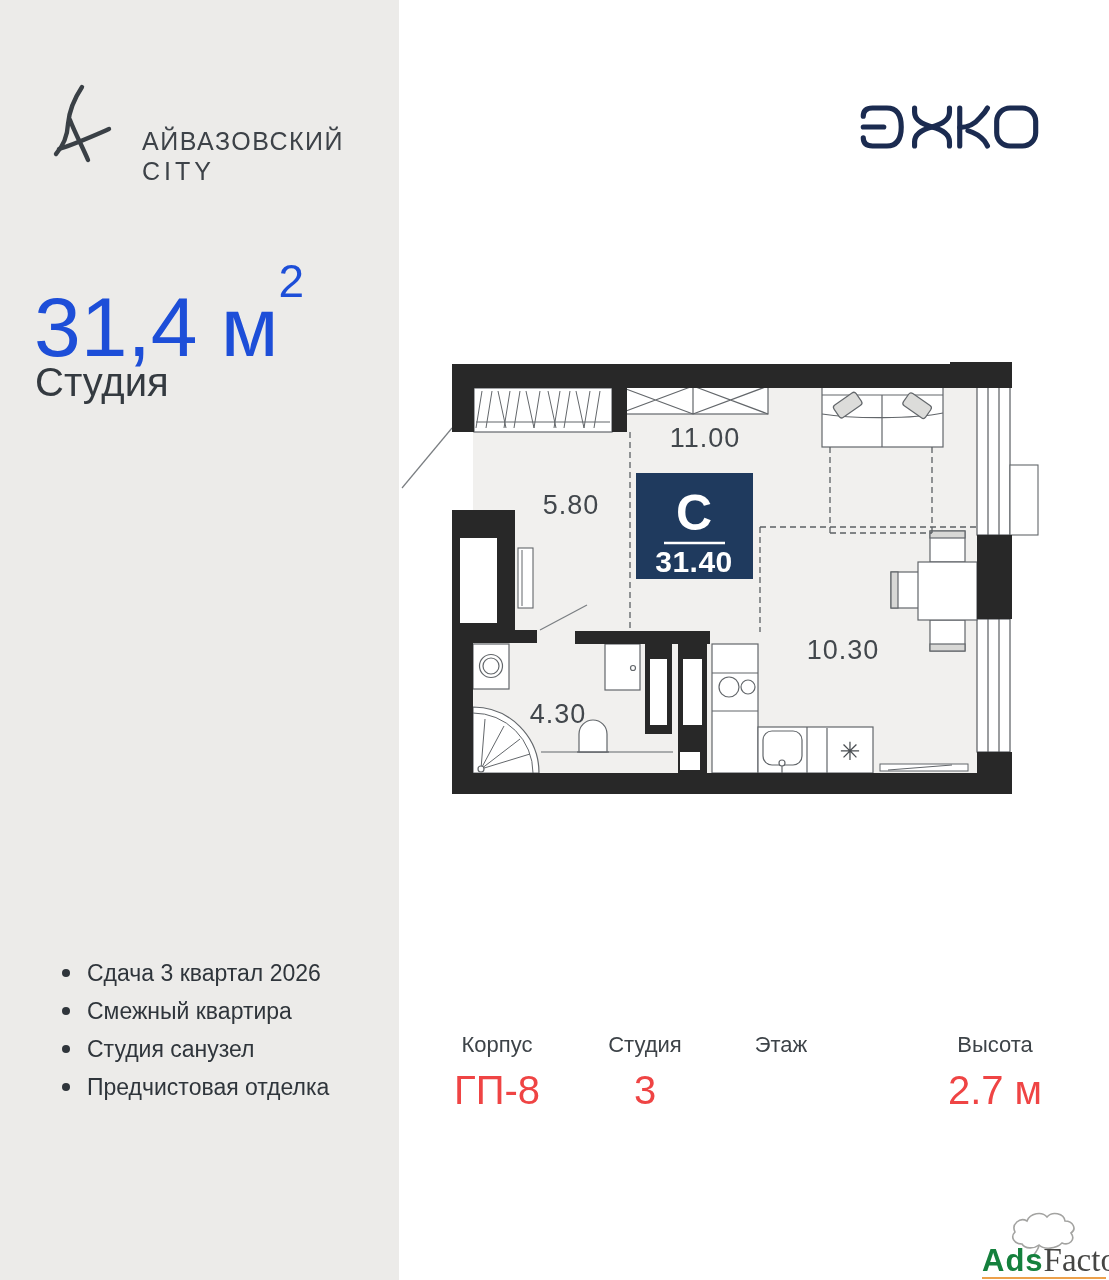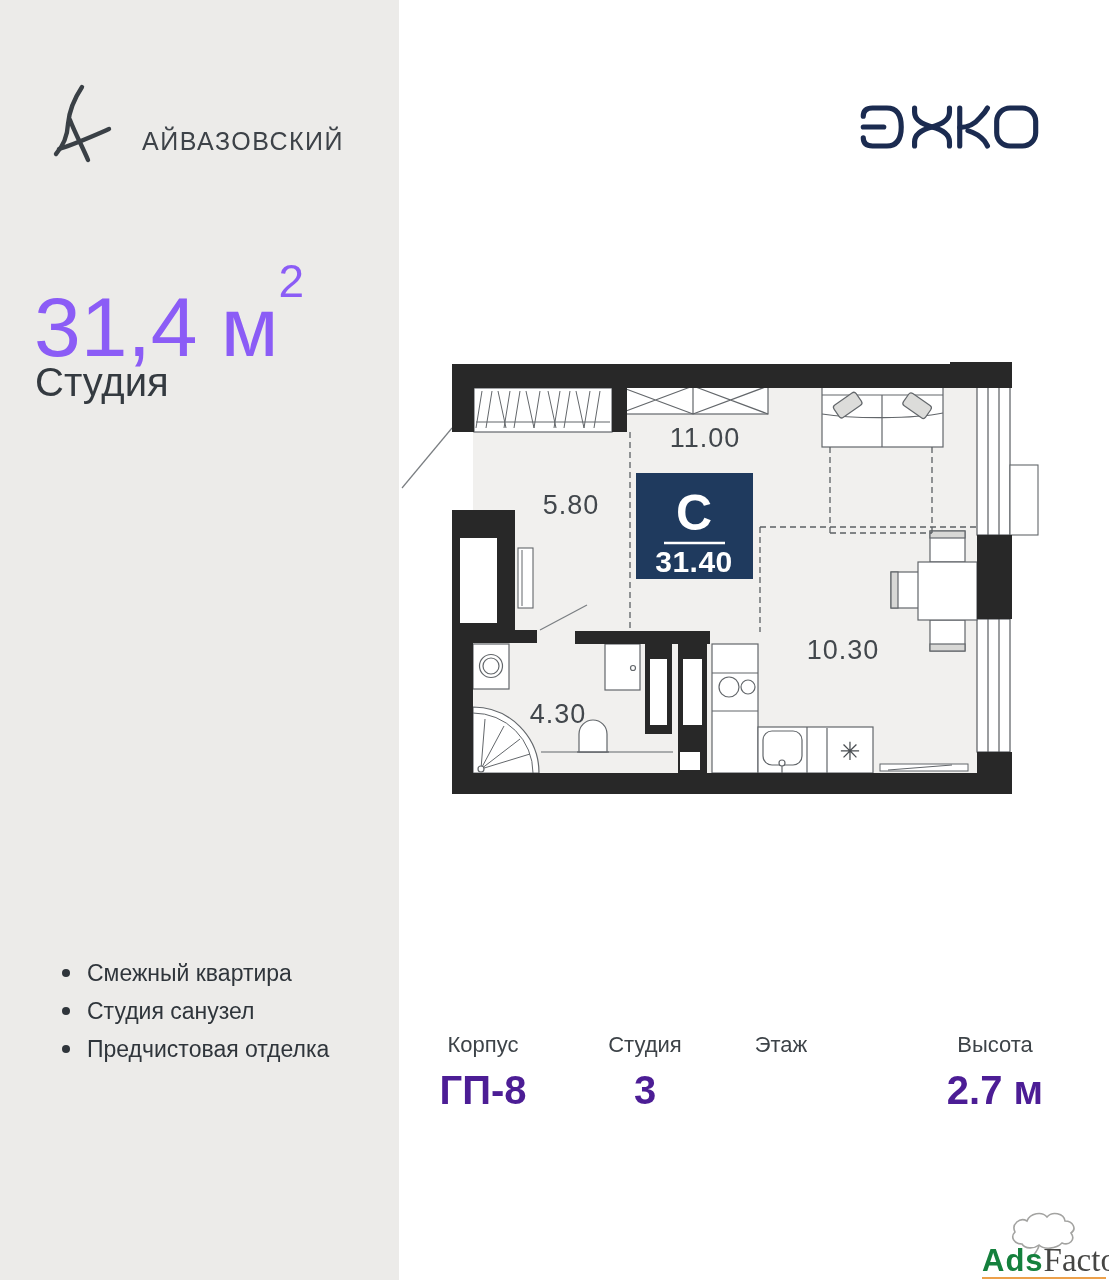--- a/index.html
+++ b/index.html
@@ -8,21 +8,21 @@
   .sidebar{position:absolute;left:0;top:0;width:399px;height:1280px;background:#ECEBE9;}
 
   
   .logo-icon{position:absolute;left:40px;top:75px;width:75px;height:90px;}
   .logo-text{position:absolute;left:142px;top:126px;color:#3d4248;font-size:25px;
              font-weight:500;letter-spacing:1.5px;line-height:30px;}
   .logo-text .city{letter-spacing:4px;}
 
   
   .area-title{position:absolute;left:34px;top:268px;font-size:84px;font-weight:500;
-              color:#8b5cf6;line-height:86px;white-space:nowrap;text-align:right;}
+              color:#1d4ed8;line-height:86px;white-space:nowrap;text-align:right;}
   .area-title sup{font-size:46px;position:relative;top:-30px;font-weight:500;}
   .type-label{position:absolute;left:35px;top:360px;font-size:40px;color:#343a40;font-weight:400;}
 
   
   .features{position:absolute;left:62px;top:962px;list-style:none;margin:0;padding:0;}
   .features li{display:flex;align-items:flex-start;margin-bottom:15px;color:#2f353b;
                font-size:23px;font-weight:500;line-height:23px;}
   .features .dot{width:8px;height:8px;border-radius:50%;background:#2f353b;
                  margin:7px 17px 0 0;flex:0 0 auto;}
 
@@ -32,21 +32,21 @@
   
   .plan{position:absolute;left:452px;top:362px;width:590px;height:432px;overflow:visible;}
   .plan text{font-family:"Liberation Sans",sans-serif;}
   .room-label{font-size:27px;fill:#42474c;letter-spacing:1px;}
   .badge-letter{font-size:50px;font-weight:700;fill:#ffffff;}
   .badge-area{font-size:30px;font-weight:700;fill:#ffffff;letter-spacing:0.5px;}
 
   
   .detail-col{position:absolute;top:1032px;transform:translateX(-50%);text-align:center;}
   .detail-col .lbl{font-size:22px;color:#3d4348;font-weight:400;}
-  .detail-col .val{font-size:40px;color:#4c1d95;font-weight:700;margin-top:10px;white-space:nowrap;}
+  .detail-col .val{font-size:40px;color:#ef4444;font-weight:400;margin-top:10px;white-space:nowrap;}
 
   
   .watermark{position:absolute;left:982px;top:1200px;width:126px;height:80px;}
   .watermark .cloud{position:absolute;left:12px;top:2px;width:100px;height:58px;}
   .wm-text{position:absolute;left:0px;top:42px;white-space:nowrap;display:flex;align-items:baseline;}
   .wm-ads{font-size:31px;font-weight:800;color:#15803d;letter-spacing:1px;}
   .wm-factory{font-family:"Liberation Serif",serif;font-size:33px;color:#454543;}
   .wm-line{position:absolute;left:0;top:77px;width:124px;height:2px;background:#eca04a;}
 </style>
 </head>
@@ -55,26 +55,31 @@
 <div class="page">
   <div class="sidebar"></div>
 
   <svg class="logo-icon" viewBox="0 0 75 90" fill="none" stroke="#3a4046" stroke-width="4.4" stroke-linecap="round">
     <path d="M42,12 C34,24 29,38 28,49 C27.5,59 24,70 16,79"></path>
     <path d="M30,45 C35,58 43,73 48,85"></path>
     <path d="M19,74 C35,69 53,61 69,54"></path>
   </svg>
   <div class="logo-text">
     <div>АЙВАЗОВСКИЙ</div>
+    <div class="city">CITY</div>
   </div>
 
   <div class="area-title"><span>31,4 м</span><sup>2</sup></div>
   <div class="type-label">Студия</div>
 
   <ul class="features">
+    <li>
+        <span class="dot"></span>
+        <span>Сдача 3 квартал 2026</span>
+      </li>
     <li>
         <span class="dot"></span>
         <span>Смежный квартира</span>
       </li>
     <li>
         <span class="dot"></span>
         <span>Студия санузел</span>
       </li>
     <li>
         <span class="dot"></span>
@@ -220,21 +225,21 @@
       <path d="M212,181 L273,181" stroke="#ffffff" stroke-width="2.5"></path>
       <text x="242" y="210" text-anchor="middle" class="badge-area">31.40</text>
     </g>
 
     <text x="253" y="85" text-anchor="middle" class="room-label">11.00</text>
     <text x="119" y="152" text-anchor="middle" class="room-label">5.80</text>
     <text x="106" y="361" text-anchor="middle" class="room-label">4.30</text>
     <text x="391" y="297" text-anchor="middle" class="room-label">10.30</text>
   </svg>
 
-  <div class="detail-col" style="left:483px">
+  <div class="detail-col" style="left:497px">
     <div class="lbl">Корпус</div>
     <div class="val">ГП-8</div>
   </div>
   <div class="detail-col" style="left:645px">
     <div class="lbl">Студия</div>
     <div class="val">3</div>
   </div>
   <div class="detail-col" style="left:781px">
     <div class="lbl">Этаж</div>
   </div>

